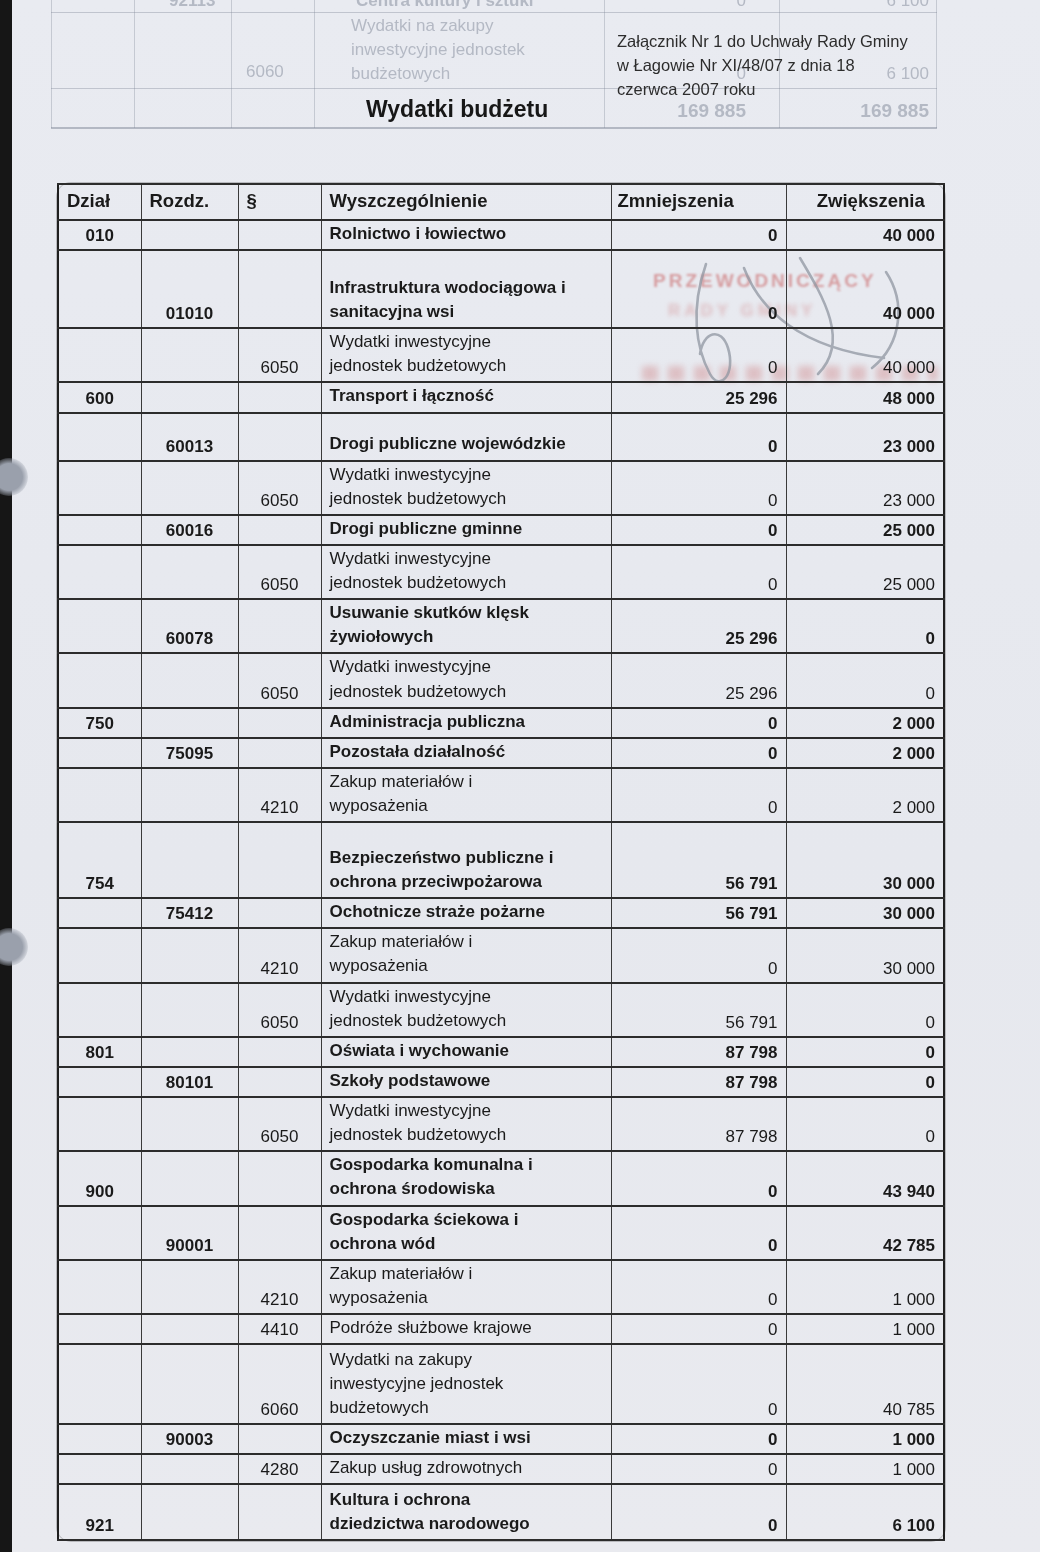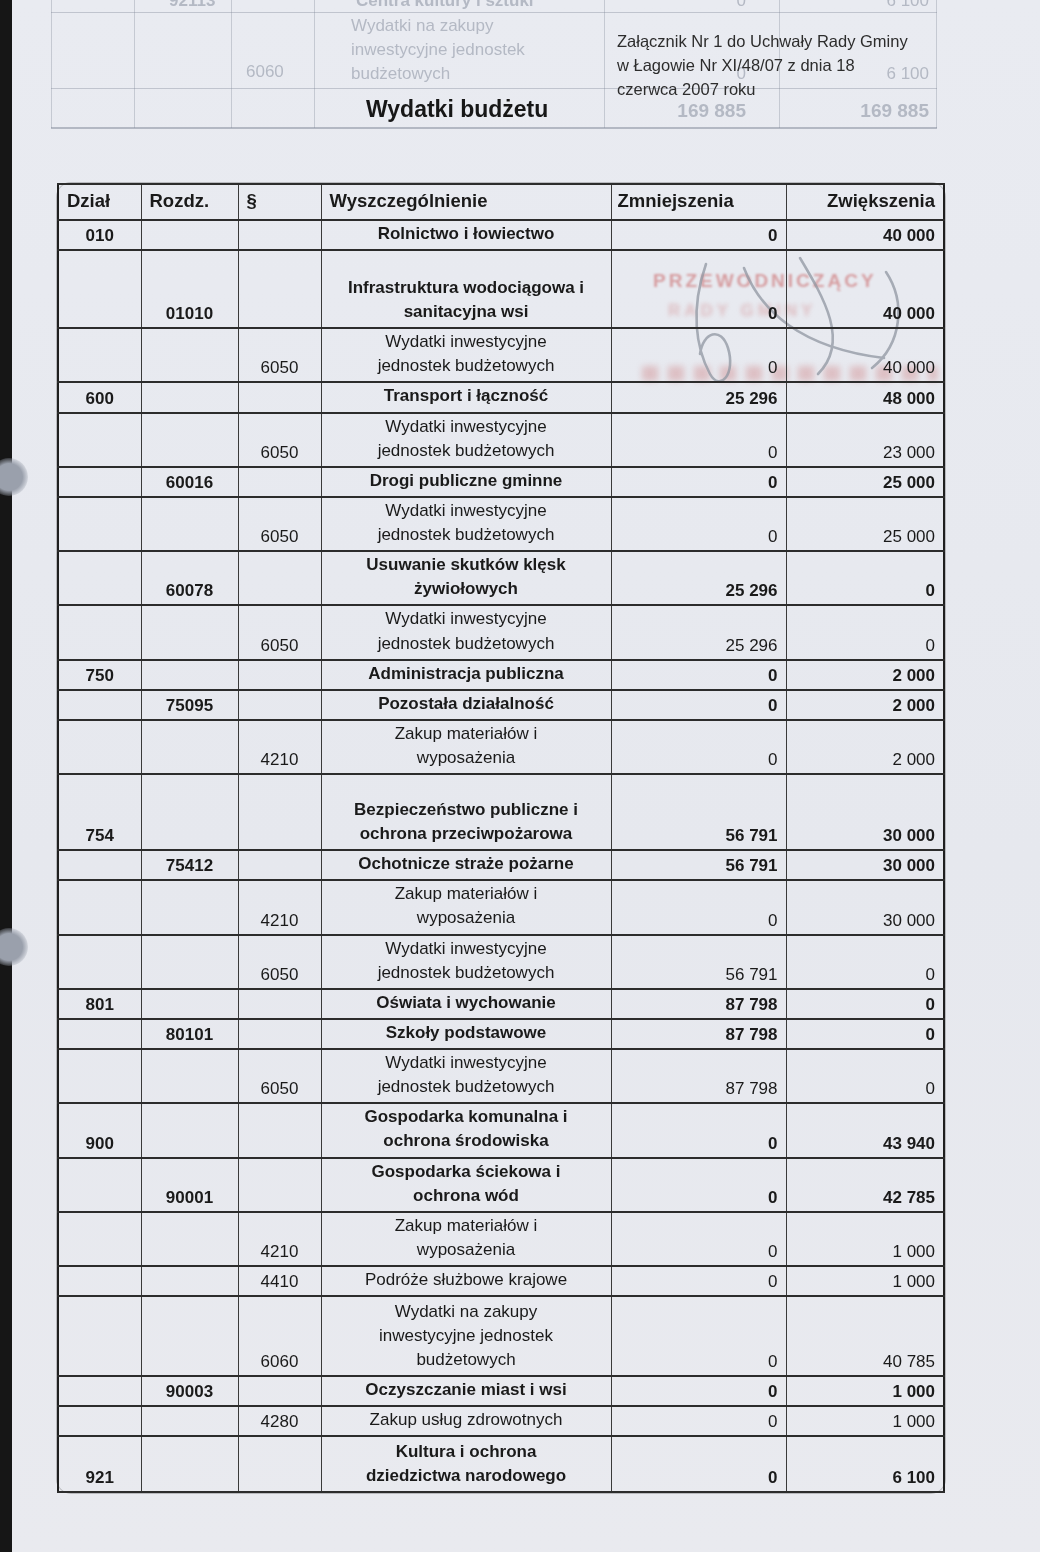--- a/index.html
+++ b/index.html
@@ -39,21 +39,21 @@
   
   table.budget{position:absolute;left:57px;top:183px;width:886px;border-collapse:collapse;
                table-layout:fixed;color:#1a1a1a;border-radius:14px;}
   table.budget td,table.budget th{border:1.5px solid #3a3a3a;vertical-align:bottom;
                font-size:17px;padding:1px 8px 3px;overflow:hidden;}
   table.budget tr{border-top:2px solid #2c2c2c;border-bottom:2px solid #2c2c2c;}
   table.budget{border:2.5px solid #1f1f1f;box-shadow:0 0 0 1px rgba(40,40,40,.25);}
   table.budget th{font-size:18.5px;font-weight:700;vertical-align:middle;text-align:left;height:30px;}
   th.c1,th.c2,th.c3{text-align:center;}
   td.c1,td.c2,td.c3{text-align:center;padding-bottom:4px;}
-  td.c4{text-align:center;white-space:pre-line;line-height:1.42;}
+  td.c4{text-align:left;white-space:pre-line;line-height:1.42;}
   td.c5,td.c6{text-align:right;padding-right:10px;}
   tr.cat td{font-weight:700;}
 </style>
 </head>
 <body>
 
 <div class="page">
 
   <div class="scan-edge"></div>
   <div class="hole h1"></div>
@@ -113,21 +113,21 @@
         <col style="width:175px">
         <col style="width:158px">
     </colgroup>
     <thead>
       <tr>
         <th class="c1">Dział</th>
         <th class="c2">Rozdz.</th>
         <th class="c3">§</th>
         <th class="c4">Wyszczególnienie</th>
         <th class="c5" style="text-align:left;padding-left:6px;">Zmniejszenia</th>
-        <th class="c6" style="text-align:right;padding-left:20px;">Zwiększenia</th>
+        <th class="c6" style="text-align:center;padding-left:20px;">Zwiększenia</th>
       </tr>
     </thead>
     <tbody>
         <tr class="cat" style="height: 30px;">
       <td class="c1">010</td>
       <td class="c2"></td>
       <td class="c3"></td>
       <td class="c4">Rolnictwo i łowiectwo</td>
       <td class="c5">0</td>
       <td class="c6">40 000</td>
@@ -151,20 +151,28 @@
       <td class="c6">40 000</td>
     </tr>
         <tr class="cat" style="height: 30px;">
       <td class="c1">600</td>
       <td class="c2"></td>
       <td class="c3"></td>
       <td class="c4">Transport i łączność</td>
       <td class="c5">25 296</td>
       <td class="c6">48 000</td>
     </tr>
+        <tr class="cat" style="height: 48px;">
+      <td class="c1"></td>
+      <td class="c2">60013</td>
+      <td class="c3"></td>
+      <td class="c4">Drogi publiczne wojewódzkie</td>
+      <td class="c5">0</td>
+      <td class="c6">23 000</td>
+    </tr>
         <tr style="height: 50px;">
       <td class="c1"></td>
       <td class="c2"></td>
       <td class="c3">6050</td>
       <td class="c4">Wydatki inwestycyjne
 jednostek budżetowych</td>
       <td class="c5">0</td>
       <td class="c6">23 000</td>
     </tr>
         <tr class="cat" style="height: 28px;">

